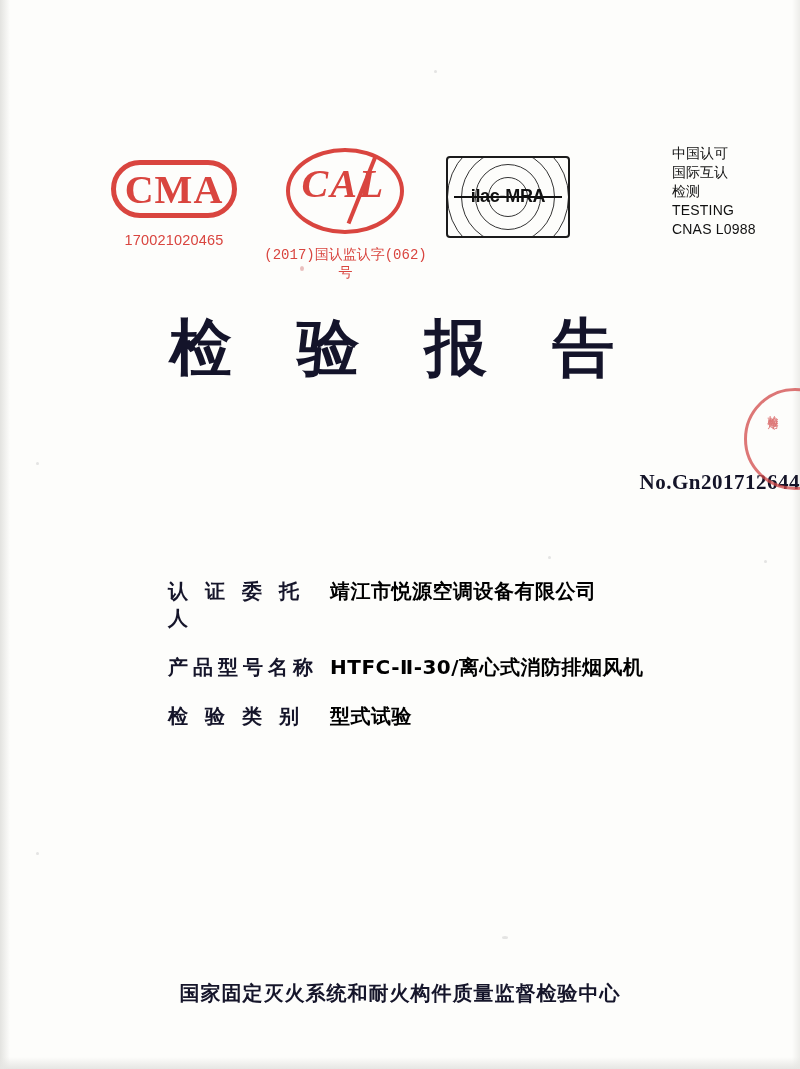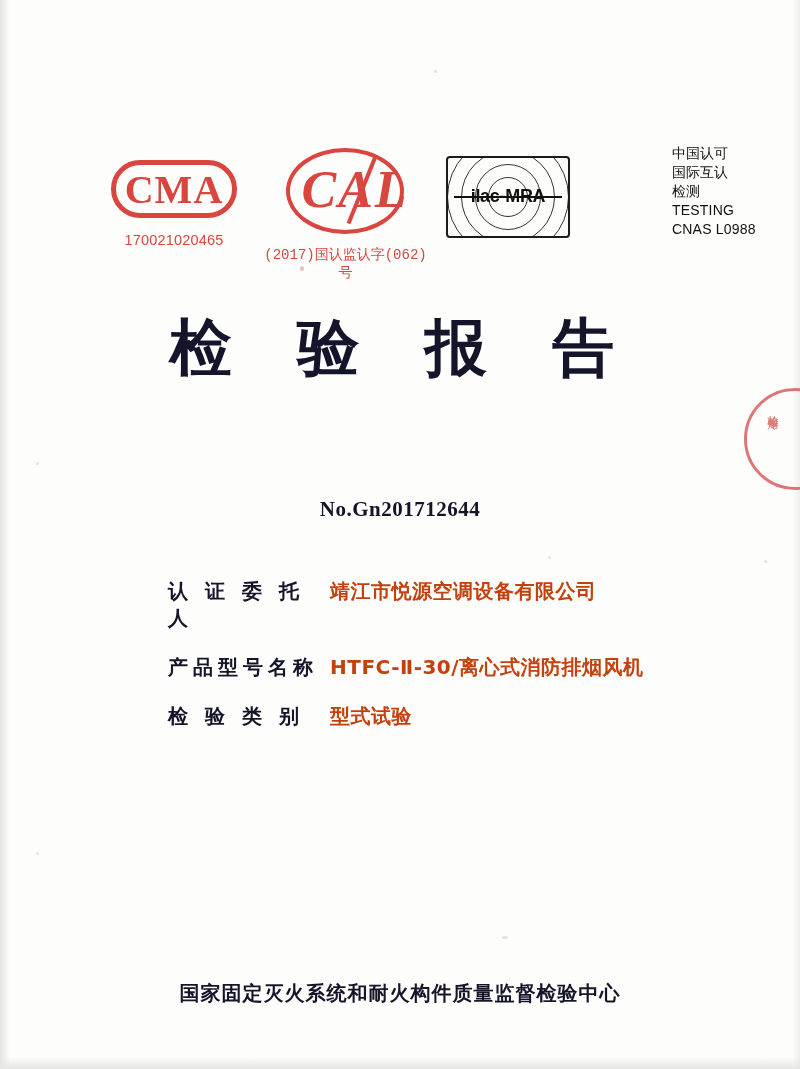--- a/index.html
+++ b/index.html
@@ -98,21 +98,21 @@
     width: 110px;
     height: 78px;
     border: 4px solid #d9453f;
     border-radius: 50%;
   }
   .cal-mark .cal-letters {
     position: absolute;
     left: 16px;
     top: 12px;
     font-family: "Liberation Serif", serif;
-    font-size: 52px;
+    font-size: 40px;
     font-weight: bold;
     color: #d9453f;
     letter-spacing: 2px;
     font-style: italic;
   }
   .cal-mark .slash {
     position: absolute;
     left: 74px;
     top: 6px;
     width: 4px;
@@ -225,27 +225,26 @@
     font-size: 62px;
     letter-spacing: 22px;
     text-indent: 22px;
     color: #14142a;
   }
   .doc-no {
     position: absolute;
     top: 470px;
     left: 0;
     width: 800px;
-    text-align: center;
+    text-align: right;
     font-family: "Liberation Serif", serif;
     font-weight: bold;
     font-size: 21px;
     color: #141428;
     letter-spacing: .5px;
-    margin-top: 27px;
   }
 
   
   .fields {
     position: absolute;
     top: 578px;
     left: 160px;
     width: 560px;
     margin-left: 8px;
   }
@@ -262,21 +261,21 @@
     font-family: "DejaVu Sans", sans-serif;
     font-weight: bold;
     letter-spacing: 5px;
     font-size: 20px;
   }
   .field-value {
     font-family: "DejaVu Sans", sans-serif;
     font-weight: bold;
     font-size: 20px;
     letter-spacing: .5px;
-    color: #c2410c;
+    color: #000000;
   }
 
   
   .footer {
     position: absolute;
     bottom: 62px;
     left: 0;
     width: 800px;
     text-align: center;
     font-family: "DejaVu Sans", sans-serif;

